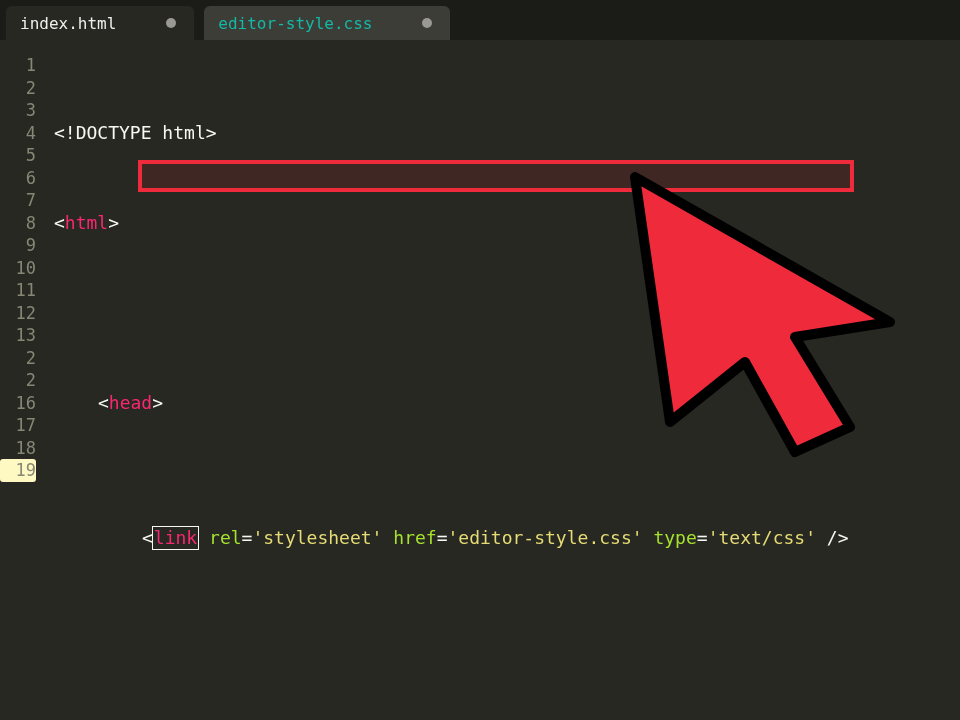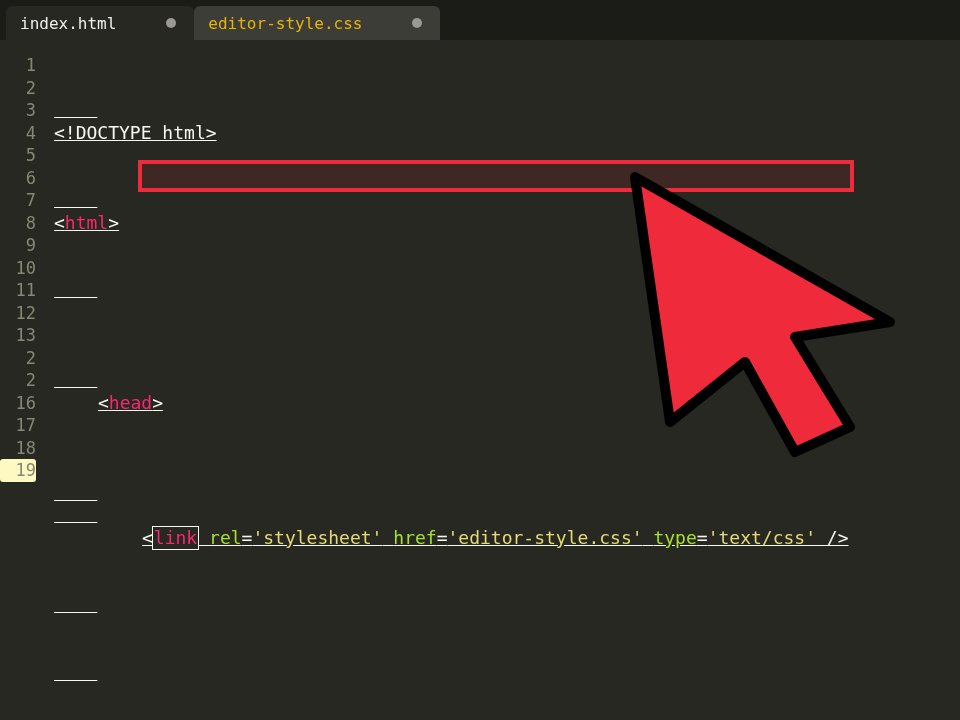--- a/index.html
+++ b/index.html
@@ -14,30 +14,30 @@
     position: relative;
   }
 
   
   .tabbar {
     display: flex;
     align-items: flex-end;
     height: 40px;
     background: #1b1c17;
     padding-left: 6px;
-    gap: 0;
+    gap: 10px;
   }
   .tab {
     display: flex;
     align-items: center;
     gap: 10px;
     height: 34px;
     padding: 0 18px 0 14px;
     background: #3c3d37;
-    color: #eab308;
+    color: #14b8a6;
     border-radius: 6px 6px 0 0;
     font-size: 16px;
     position: relative;
     cursor: pointer;
   }
   .tab.active {
     background: #272822;
     color: #eeeeea;
   }
   .tab .dot {
@@ -65,21 +65,20 @@
   }
   .gutter div { height: 22.5px; }
   .gutter div.current { background: #fef9c3; border-radius: 3px; }
 
   .code {
     padding-top: 14px;
     padding-left: 10px;
     white-space: pre;
     font-size: 18px;
     line-height: 22.5px;
-    text-decoration: underline;
   }
   .line { height: 22.5px; }
   .ind1 { padding-left: 44px; display: inline-block; }
   .ind2 { padding-left: 88px; display: inline-block; }
 
   
   .pun  { color: #f8f8f2; }   
   .tag  { color: #f92672; }   
   .attr { color: #a6e22e; }   
   .str  { color: #e6db74; }   

